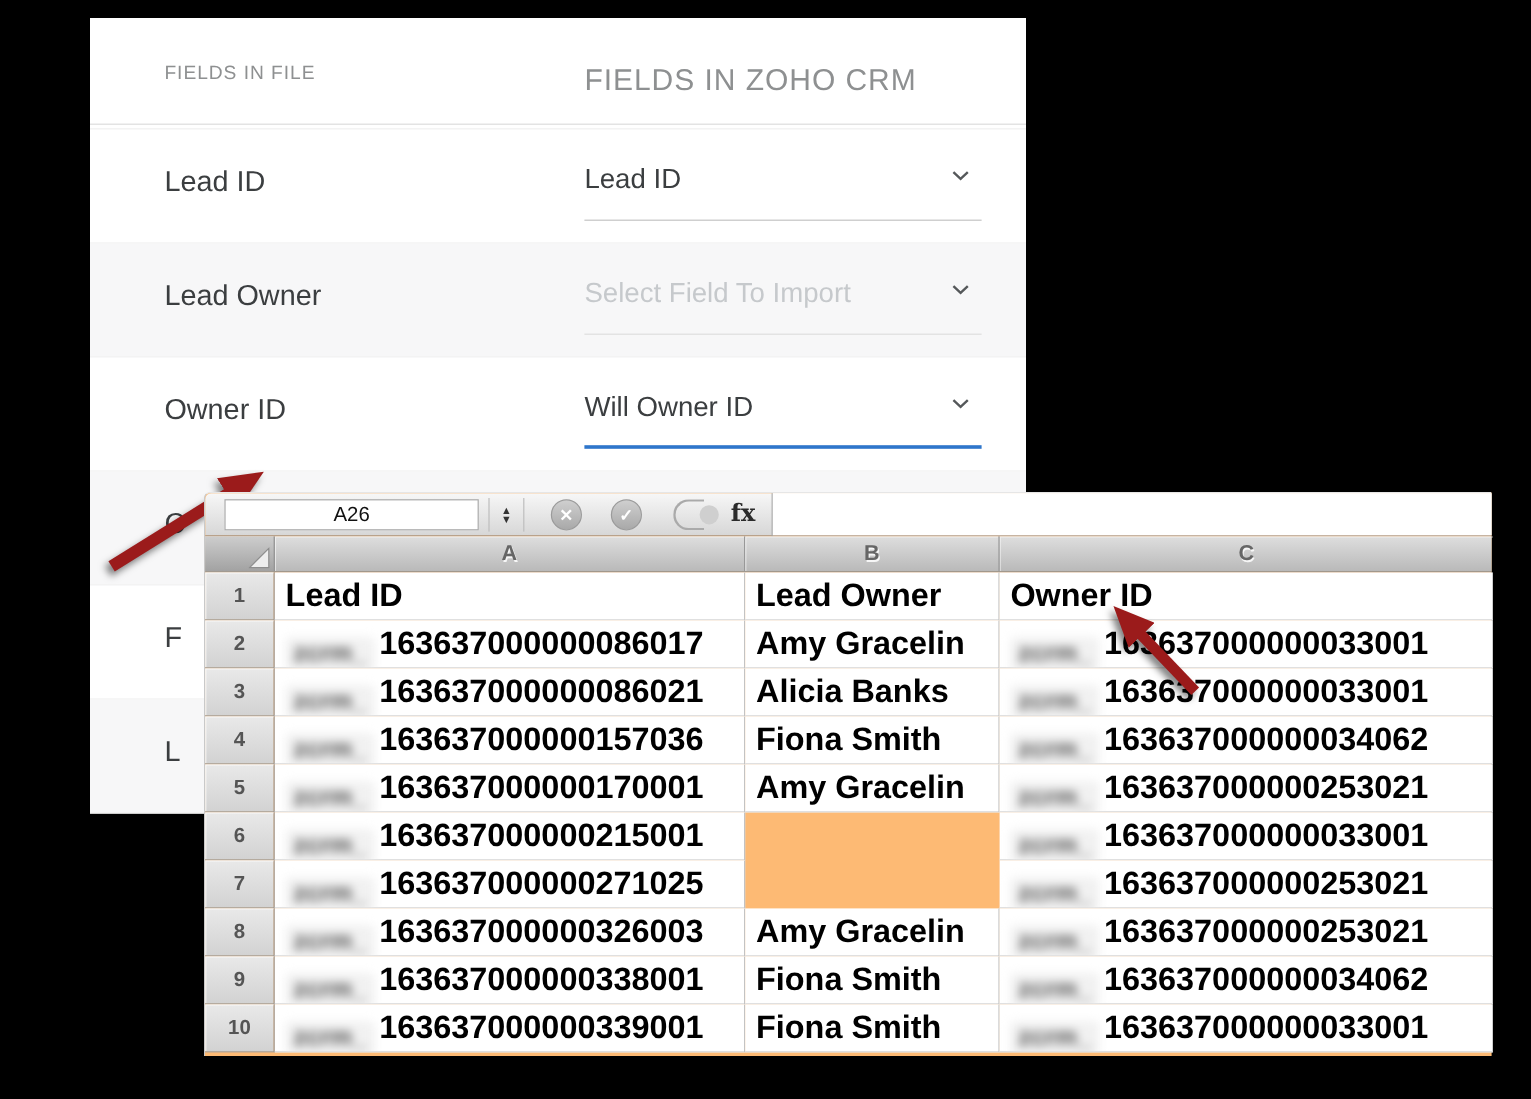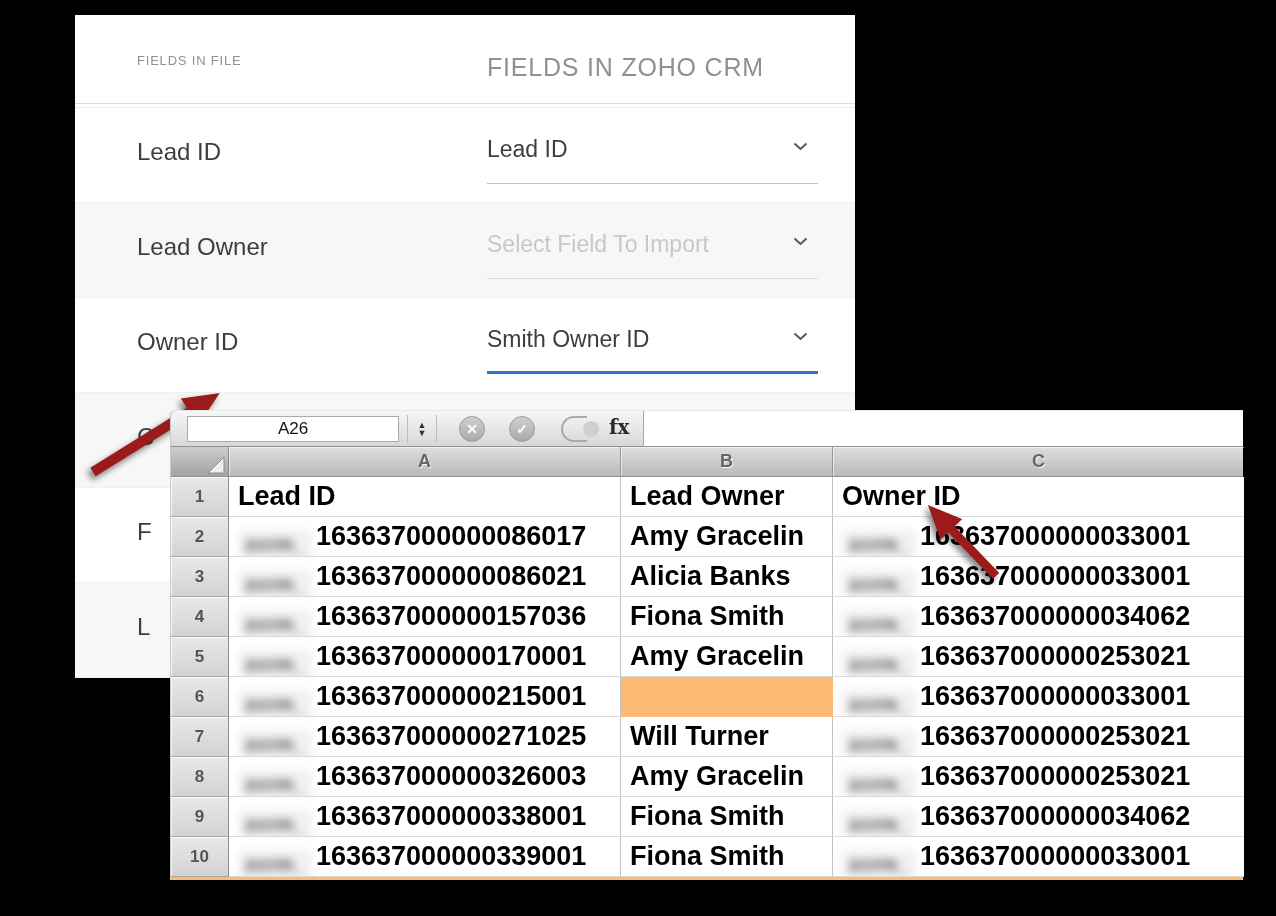--- a/index.html
+++ b/index.html
@@ -2,21 +2,21 @@
 <html><head>
 <meta charset="utf-8">
 <style>
   html,body{margin:0;padding:0;background:#000;}
   *{box-sizing:border-box;font-family:"Liberation Sans",sans-serif;}
   #canvas{position:relative;width:1276px;height:916px;background:#000;overflow:hidden;}
 
   
   #panel{position:absolute;left:75px;top:15px;width:780px;height:645px;background:#fff;z-index:5;}
   .phead{position:relative;height:88px;}
-  .phead .h1{position:absolute;left:62px;top:38px;font-size:13px;color:#8e9091;letter-spacing:.8px;}
+  .phead .h1{position:absolute;left:62px;top:38px;font-size:16px;color:#8e9091;letter-spacing:.8px;}
   .phead .h2{position:absolute;left:412px;top:38px;font-size:25px;color:#8e9091;letter-spacing:.8px;}
   .psep{height:5px;border-top:1px solid #dcdcdc;border-bottom:1px solid #ececec;background:#fff;}
   .mrow{position:relative;height:95px;background:#fff;border-bottom:1px solid #f0f0f0;}
   .mrow.alt{background:#f7f7f8;}
   .mlabel{position:absolute;left:62px;top:30px;font-size:24px;color:#3b3e40;white-space:nowrap;}
   .mselect{position:absolute;left:412px;top:0;width:331px;height:95px;cursor:pointer;}
   .mval{position:absolute;left:0;top:28px;font-size:23px;color:#3b3e40;white-space:nowrap;}
   .mval.ph{color:#c6c9cc;}
   .chev{position:absolute;right:10px;top:34px;}
   .uline{position:absolute;left:0;bottom:19px;width:100%;height:0;border-bottom:1px solid #c4c4c4;}
@@ -102,21 +102,21 @@
       <svg class="chev" width="15" height="9" viewBox="0 0 15 9">
         <path d="M1.5 1.5 L7.5 7 L13.5 1.5" fill="none" stroke="#55585a" stroke-width="2"></path>
       </svg>
       <div class="uline placeholder"></div>
     </div>
   </div>
 
   <div class="mrow">
     <div class="mlabel">Owner ID</div>
     <div class="mselect">
-      <span class="mval">Smith Owner ID</span>
+      <span class="mval">Will Owner ID</span>
       <svg class="chev" width="15" height="9" viewBox="0 0 15 9">
         <path d="M1.5 1.5 L7.5 7 L13.5 1.5" fill="none" stroke="#55585a" stroke-width="2"></path>
       </svg>
       <div class="uline selected"></div>
     </div>
   </div>
 
   <div class="mrow alt">
     <div class="mlabel">C</div>
 
@@ -199,21 +199,20 @@
 
   <div class="srow">
     <div class="rh">6</div>
     <div class="cell ca"><span class="blur">zcrm_</span><span class="cv">163637000000215001</span></div>
     <div class="cell cc"><span class="blur">zcrm_</span><span class="cv">163637000000033001</span></div>
   </div>
 
   <div class="srow">
     <div class="rh">7</div>
     <div class="cell ca"><span class="blur">zcrm_</span><span class="cv">163637000000271025</span></div>
-    <div class="cell cb"><span class="cv">Will Turner</span></div>
     <div class="cell cc"><span class="blur">zcrm_</span><span class="cv">163637000000253021</span></div>
   </div>
 
   <div class="srow">
     <div class="rh">8</div>
     <div class="cell ca"><span class="blur">zcrm_</span><span class="cv">163637000000326003</span></div>
     <div class="cell cb"><span class="cv">Amy Gracelin</span></div>
     <div class="cell cc"><span class="blur">zcrm_</span><span class="cv">163637000000253021</span></div>
   </div>
 

